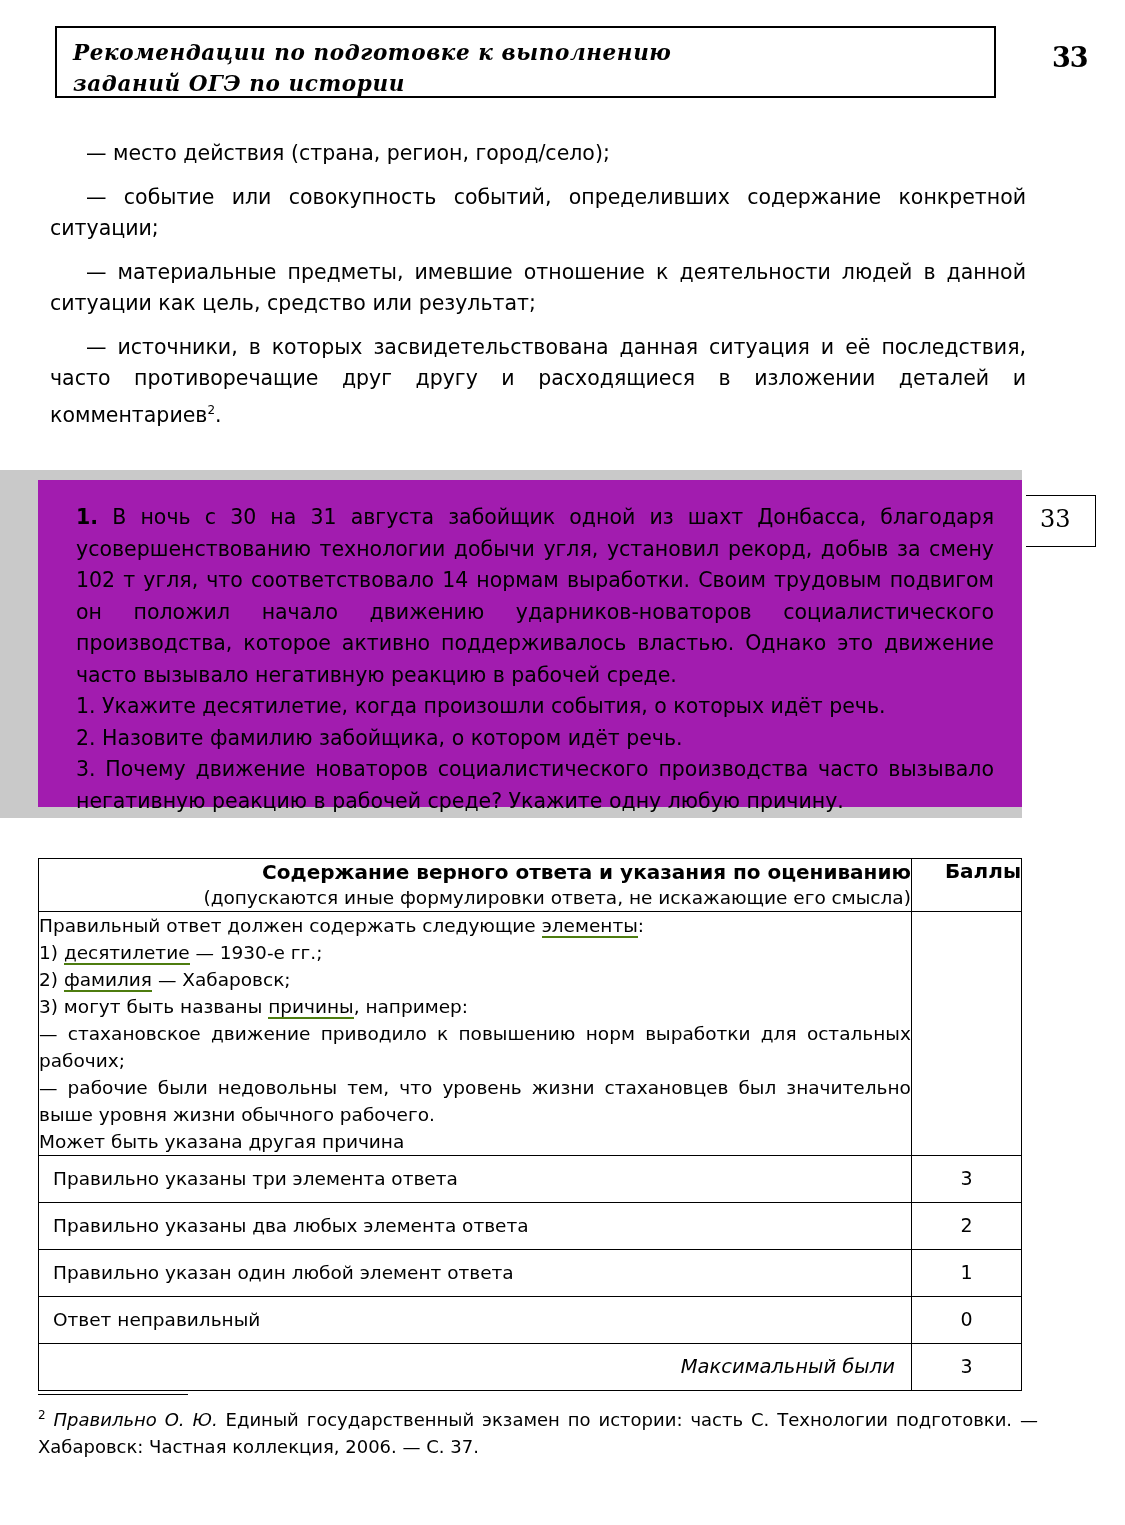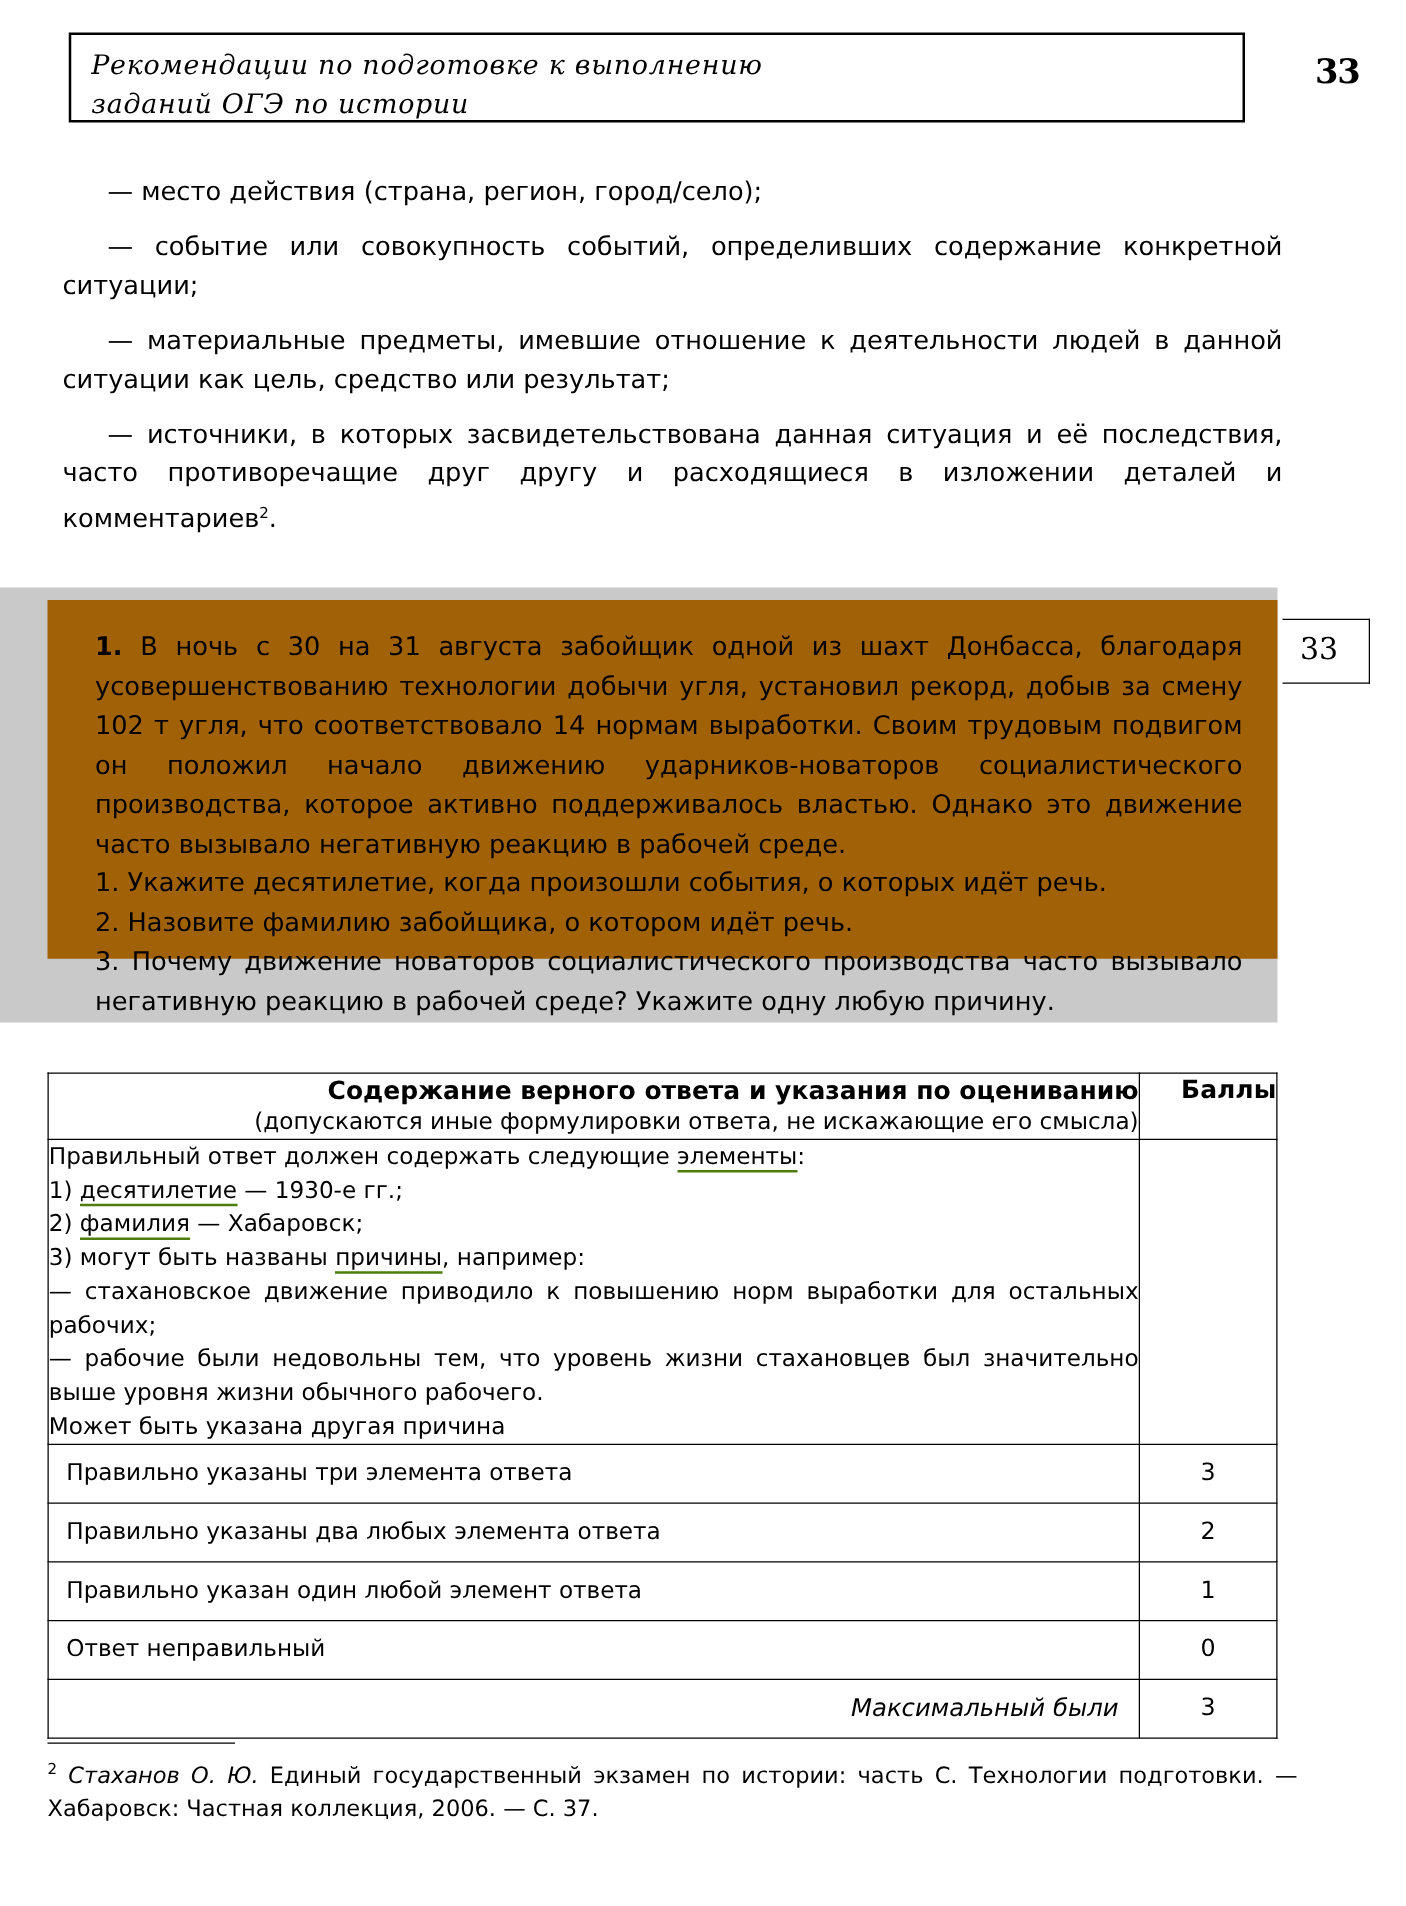--- a/index.html
+++ b/index.html
@@ -39,21 +39,21 @@
     left: 6px;
     top: 6px;
     width: 941px;
     height: 72px;
     background: #8a8a8a;
     z-index: -1;
   }
   .header-text {
     font-family: "DejaVu Serif", serif;
     font-style: italic;
-    font-weight: normal;
+    font-weight: bold;
     font-size: 21.5px;
     letter-spacing: 0.6px;
     line-height: 31px;
     padding: 9px 0 0 16px;
   }
   .page-num-top {
     position: absolute;
     left: 1052px;
     top: 42px;
     font-family: "DejaVu Serif", serif;
@@ -90,22 +90,22 @@
     top: 470px;
     width: 1022px;
     height: 348px;
     background: #c9c9c9;
   }
   .task-box {
     position: absolute;
     left: 38px;
     top: 480px;
     width: 984px;
-    height: 287px;
-    background: #a16207;
+    height: 327px;
+    background: #a21caf;
     box-sizing: border-box;
     padding: 22px 28px 0 38px;
   }
   .task-box p {
     margin: 0;
     font-size: 20.5px;
     line-height: 31.5px;
     text-align: justify;
   }
   .task-box p.first { text-indent: 0; }
@@ -296,14 +296,14 @@
       <tr class="row-line max-row">
         <td class="main">Максимальный были</td>
         <td class="score">3</td>
       </tr>
     </tbody>
   </table>
 </div>
 
 <div class="footnote-rule"></div>
 <div class="footnote">
-  <span class="fn-mark">2</span> <i>Стаханов О. Ю.</i><span> Единый государственный экзамен по истории: часть С. Технологии подготовки. — Хабаровск: Частная коллекция, 2006. — С. 37.</span>
+  <span class="fn-mark">2</span> <i>Правильно О. Ю.</i><span> Единый государственный экзамен по истории: часть С. Технологии подготовки. — Хабаровск: Частная коллекция, 2006. — С. 37.</span>
 </div>
 
 </body></html>

